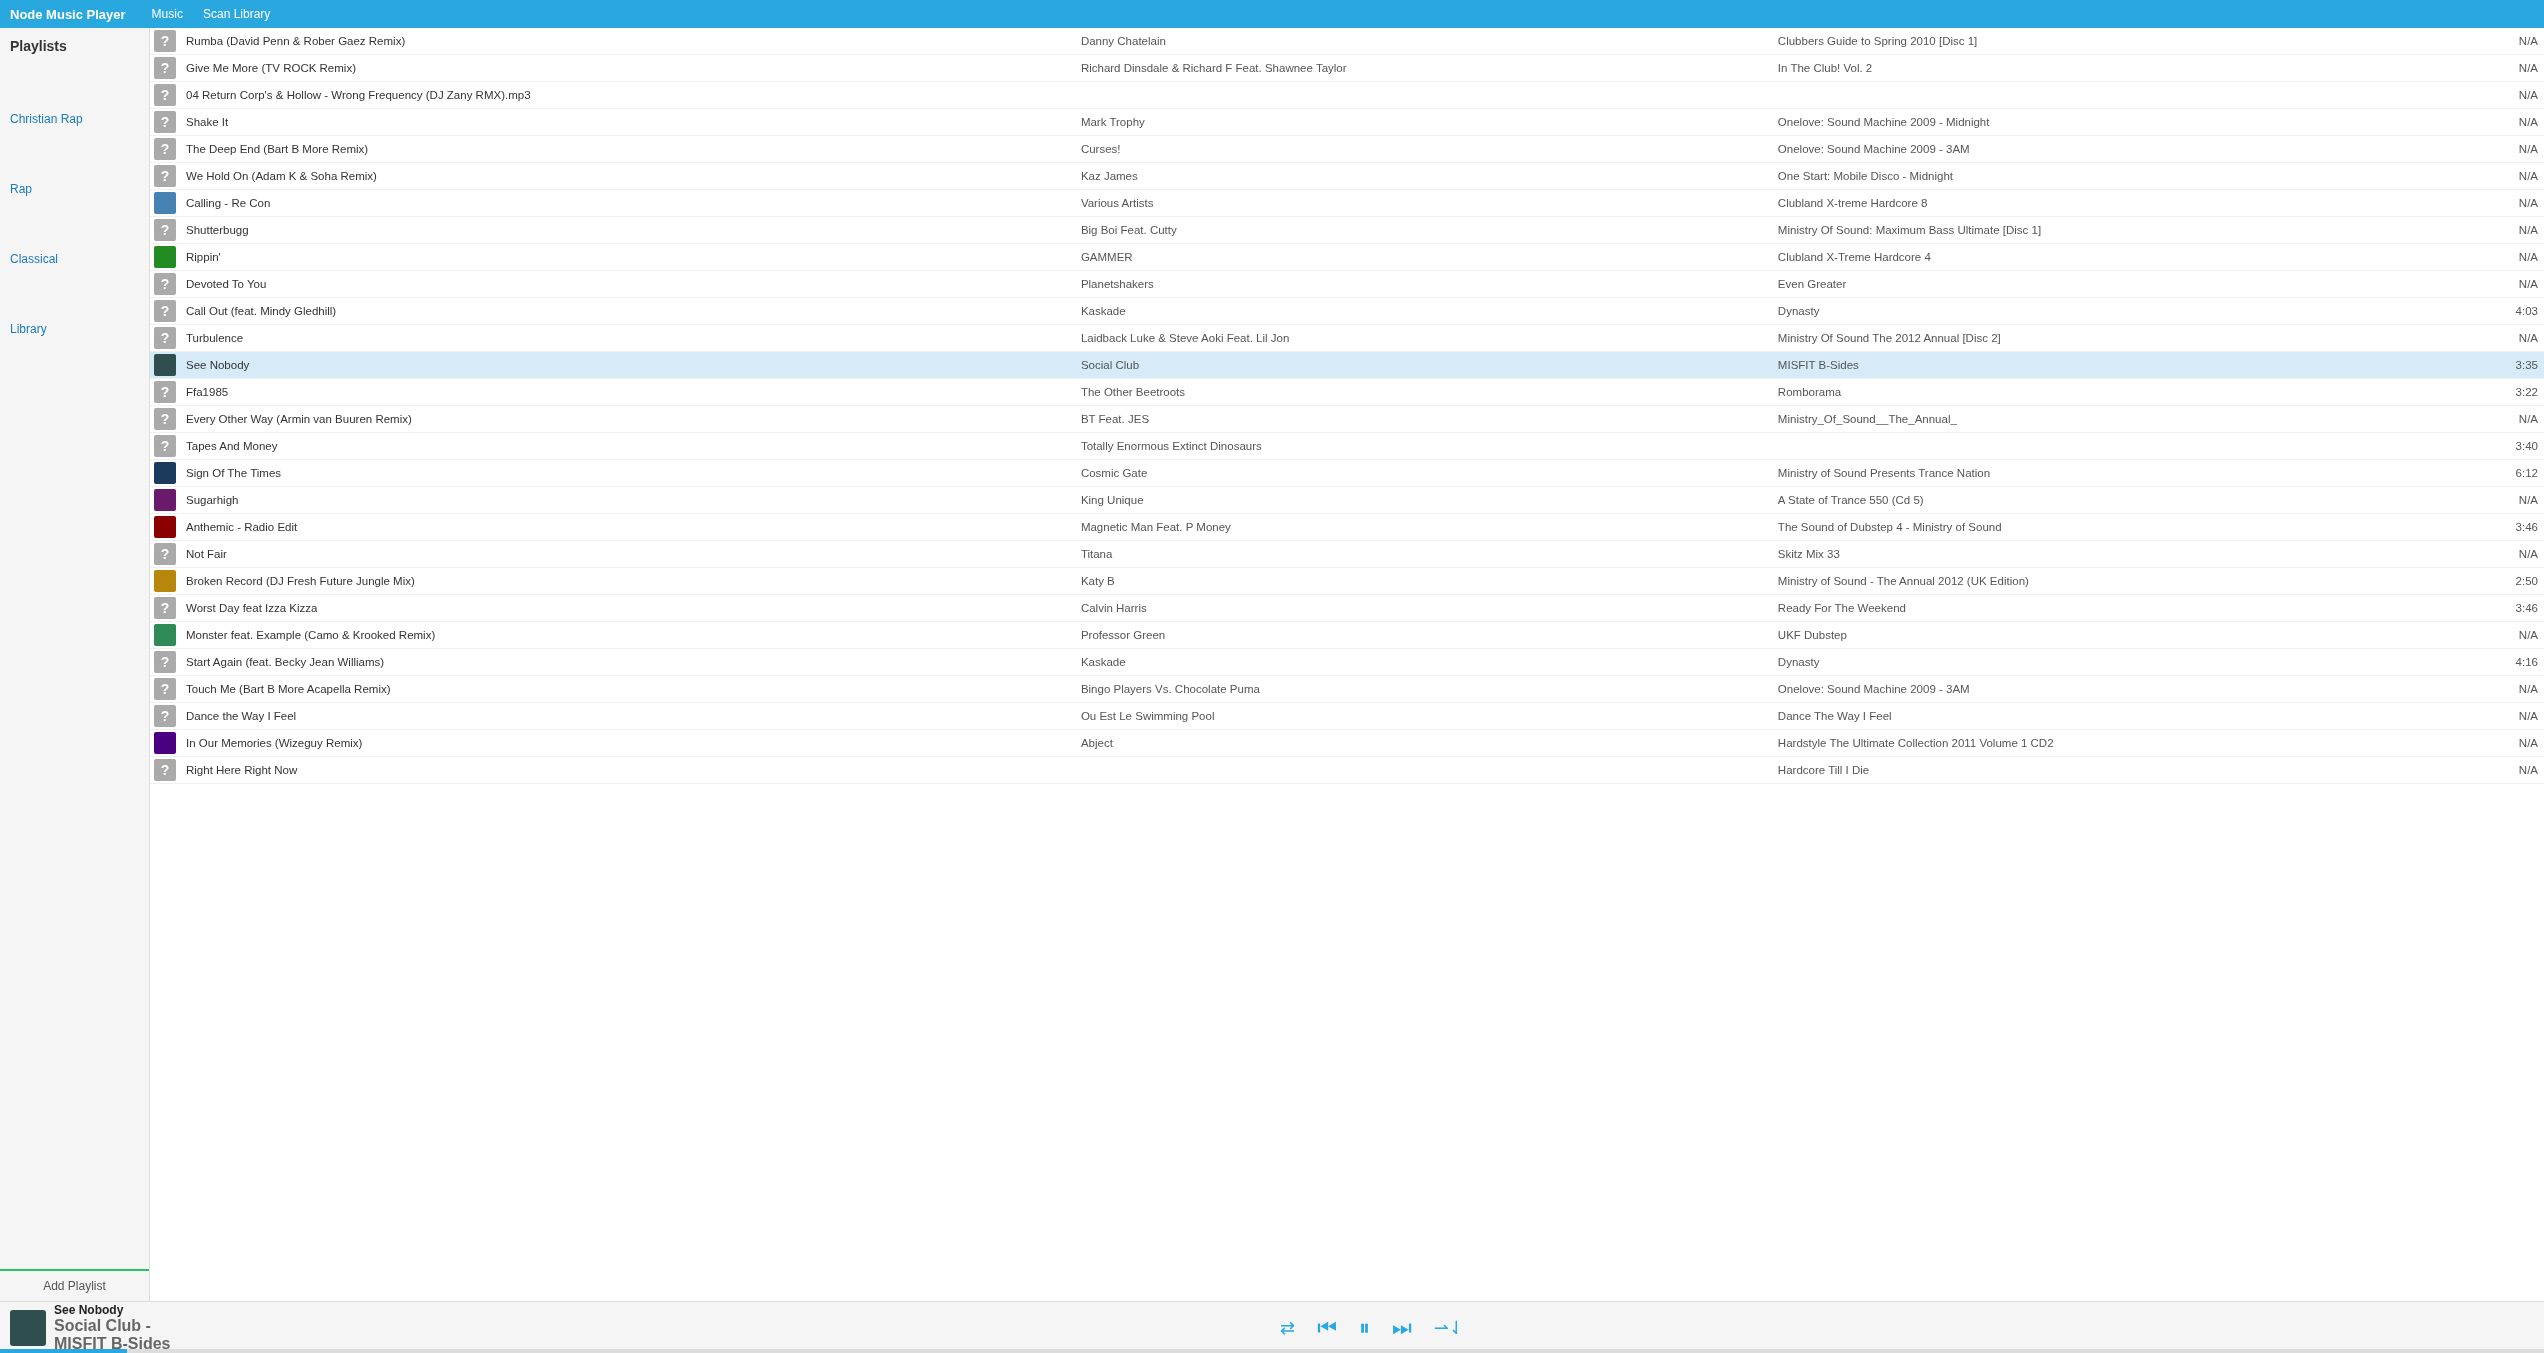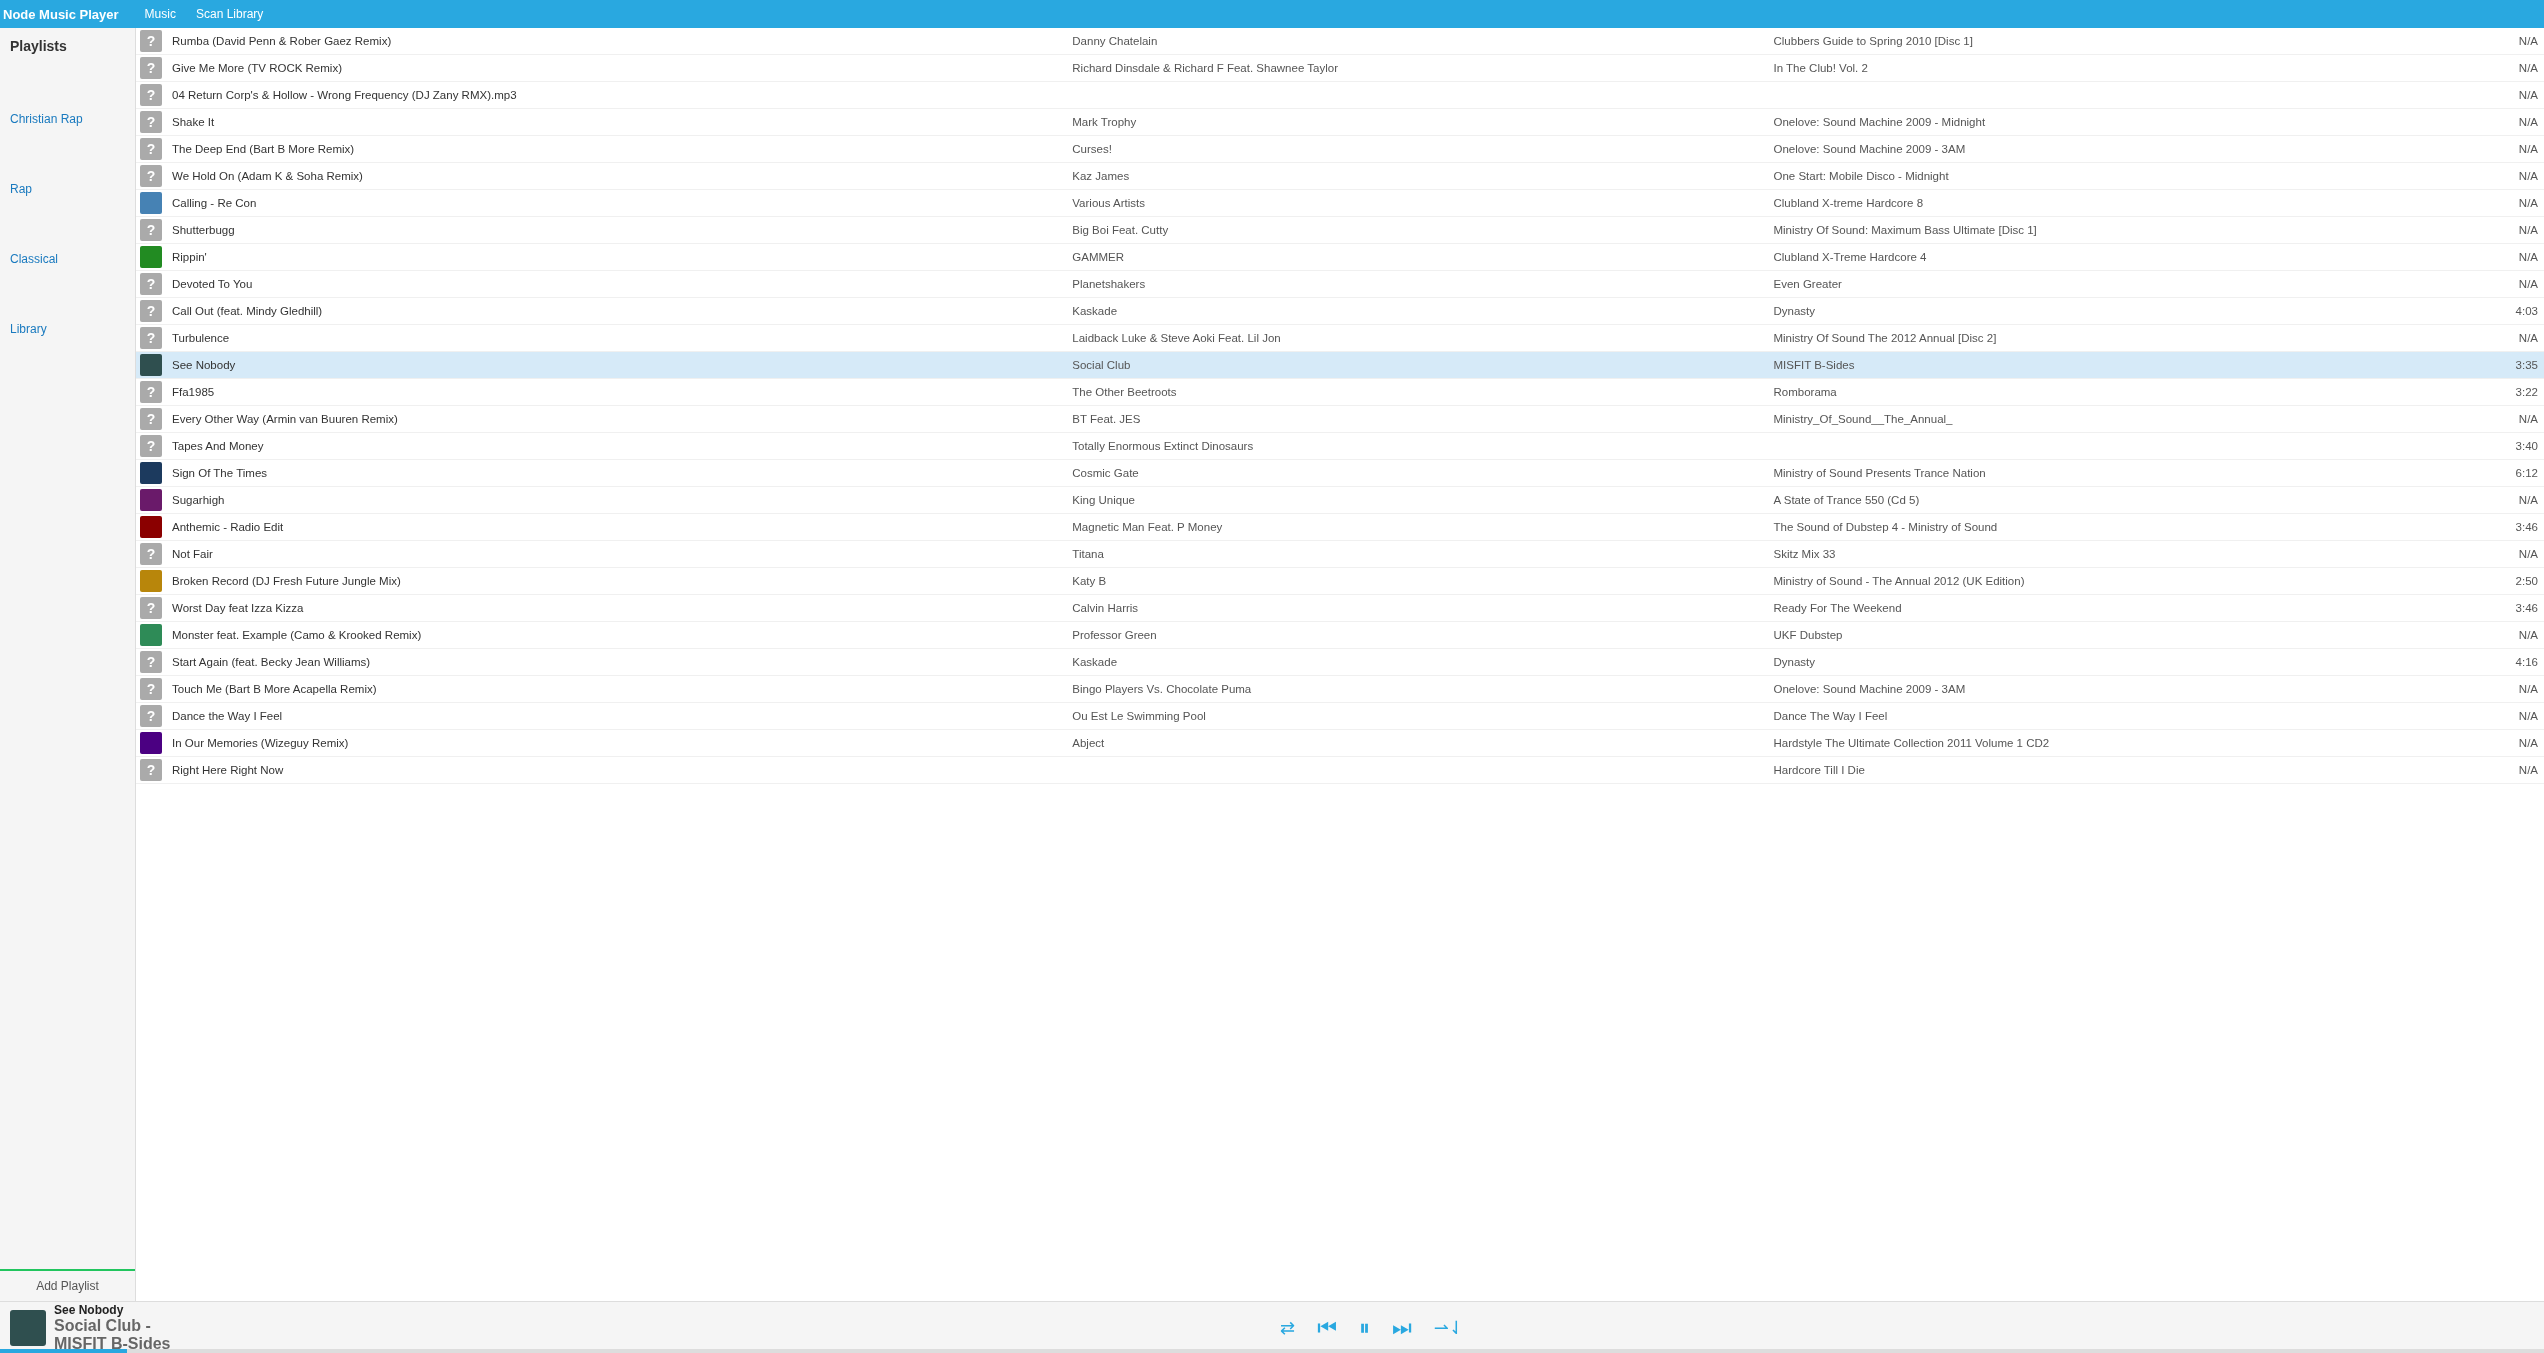--- a/index.html
+++ b/index.html
@@ -5,21 +5,21 @@
     * { margin: 0; padding: 0; box-sizing: border-box; }
     body { font-family: Arial, sans-serif; font-size: 12px; background: #fff; overflow: hidden; height: 100vh; display: flex; flex-direction: column; }
 
     
     #topbar {
       background: #29a8e0;
       color: white;
       display: flex;
       align-items: center;
       height: 28px;
-      padding: 0 3px;
+      padding: 0 10px;
       flex-shrink: 0;
     }
     #topbar .app-title {
       font-size: 13px;
       font-weight: bold;
       margin-right: 16px;
       color: white;
     }
     #topbar .nav-btn {
       background: transparent;
@@ -33,21 +33,21 @@
 
     
     #main {
       display: flex;
       flex: 1;
       overflow: hidden;
     }
 
     
     #sidebar {
-      width: 136px;
+      width: 150px;
       background: #f5f5f5;
       border-right: 1px solid #ddd;
       display: flex;
       flex-direction: column;
       flex-shrink: 0;
     }
     #sidebar .section-header {
       font-size: 14px;
       font-weight: bold;
       color: #333;

